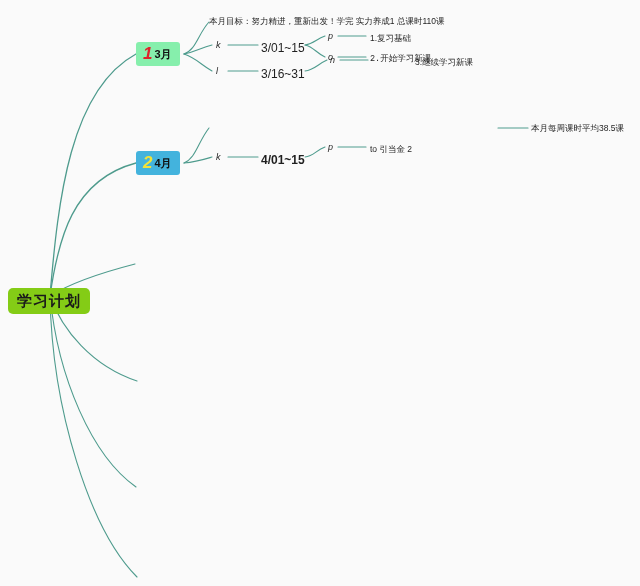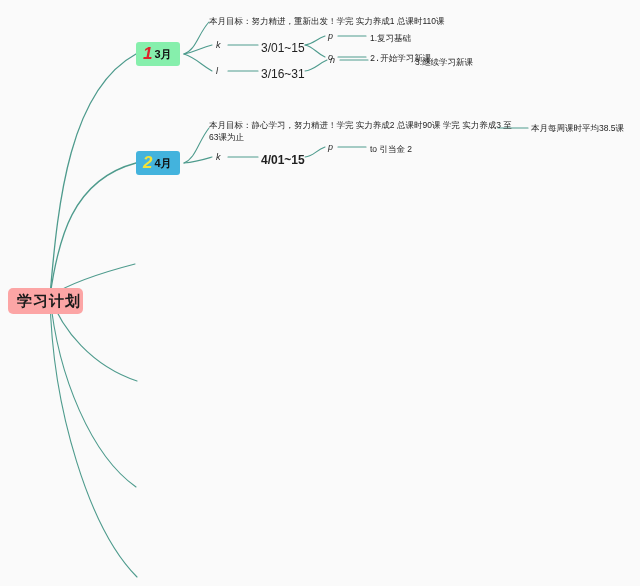--- a/index.html
+++ b/index.html
@@ -22,23 +22,23 @@
     width: 640px;
     height: 586px;
     pointer-events: none;
   }
 
   
   .root-node {
     position: absolute;
     left: 8px;
     top: 288px;
-    background: #fca5a5;
+    background: #84cc16;
     border-radius: 5px;
-    padding: 5px 2px 6px 9px;
+    padding: 5px 9px 6px 9px;
     font-size: 15px;
     font-weight: bold;
     color: #1a1a1a;
     letter-spacing: 1px;
     line-height: 1;
     white-space: nowrap;
     z-index: 5;
   }
 
   
@@ -163,21 +163,20 @@
 
   <div class="key" style="left:216px; top:66px;">l</div>
   <div class="date" style="left:261px; top:67px;">3/16~31</div>
   <div class="key" style="left:330px; top:55px;">n</div>
   <div class="leaf" style="left:372px; top:56px;margin-left:43px;">3.继续学习新课</div>
 
   <div class="month-node" id="node-april">
     <span class="num">2</span><span class="lbl">4月</span>
   </div>
 
-  <div class="leaf wrap" style="left:209px; top:119px;">本月目标：静心学习，努力精进！学完 实力养成2 总课时90课 学完 实力养成3 至63课为止</div>
   <div class="leaf" style="left:531px; top:122px;">本月每周课时平均38.5课</div>
 
   <div class="key" style="left:216px; top:152px;">k</div>
   <div class="date" style="left:261px; top:153px;font-weight:bold;">4/01~15</div>
   <div class="key" style="left:328px; top:142px;">p</div>
   <div class="leaf" style="left:370px; top:143px;">to 引当金 2</div>
 
 </div>
 
 </body></html>

